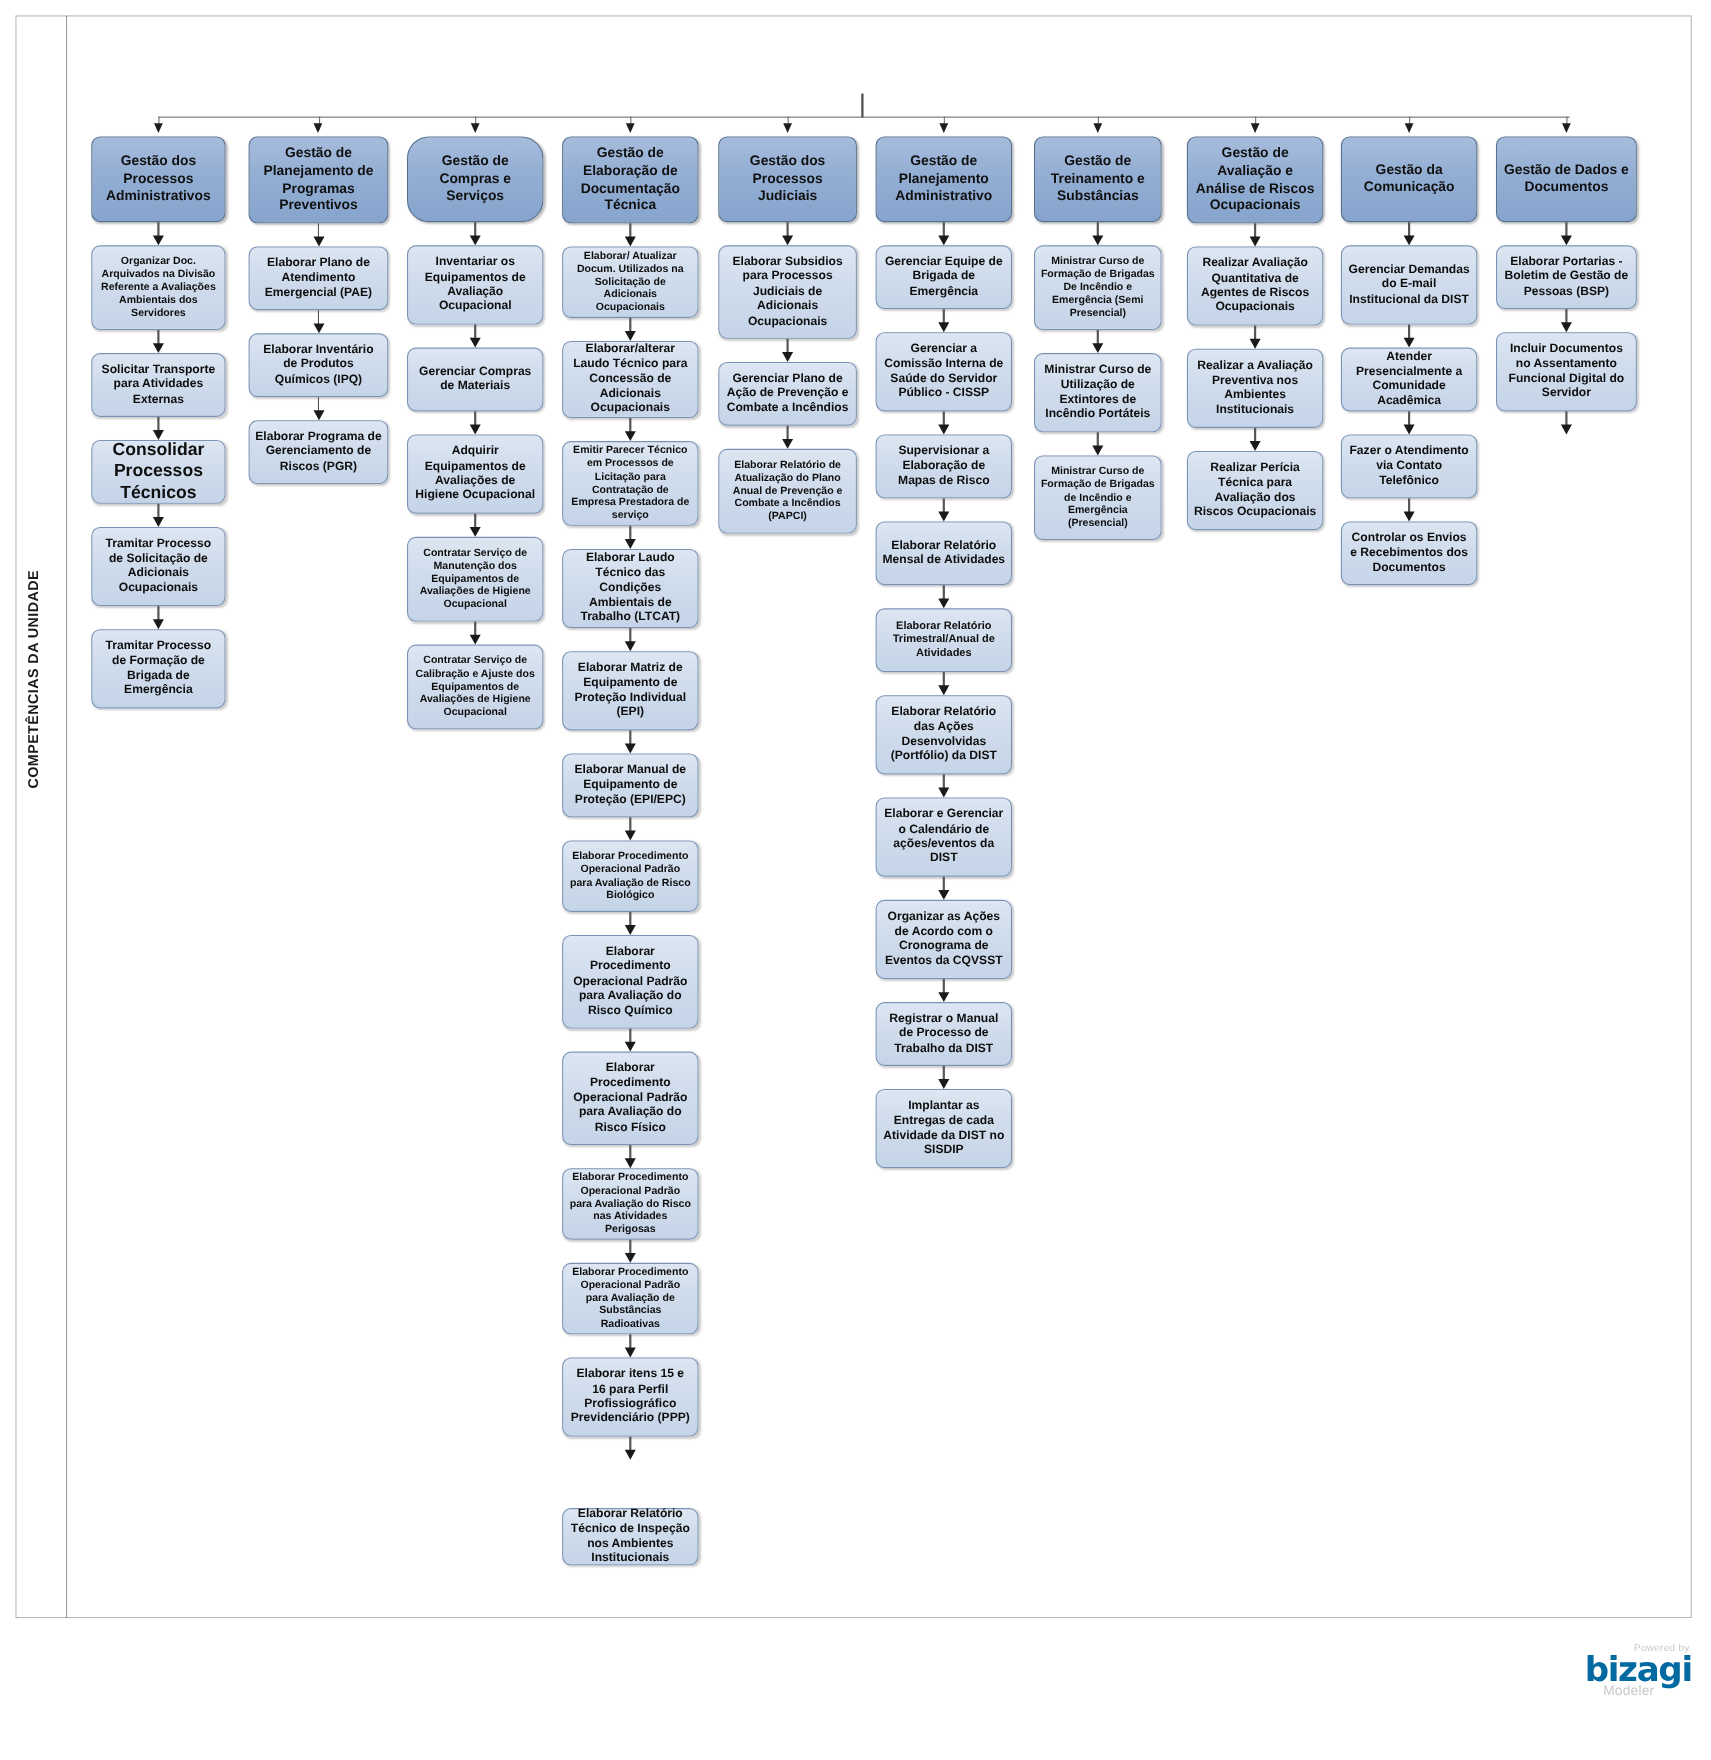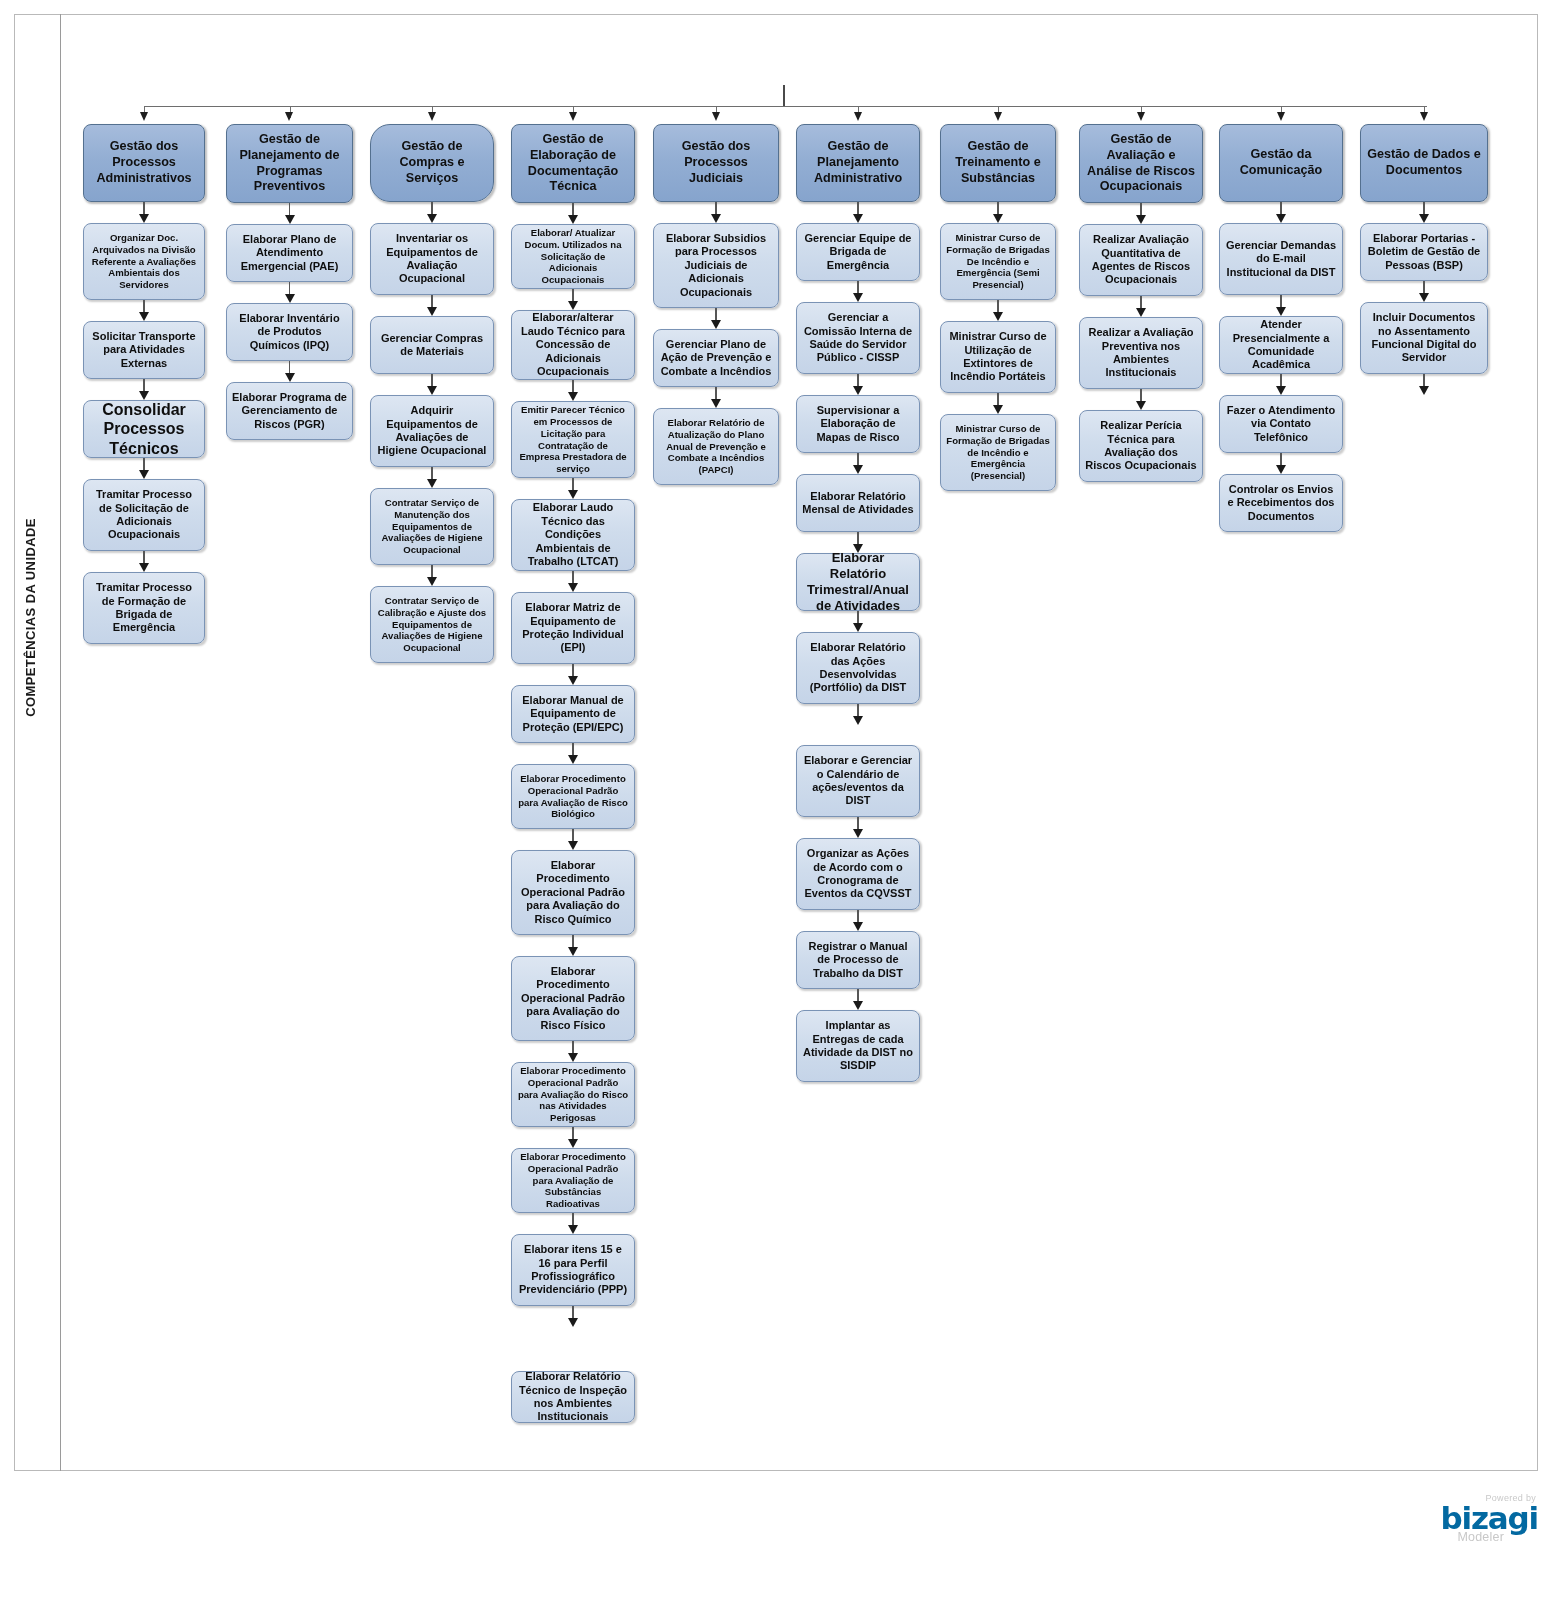--- a/index.html
+++ b/index.html
@@ -416,31 +416,31 @@
         <div class="act-box" style="font-size: 11px; height: 58px;">Supervisionar a Elaboração de Mapas de Risco</div>
         <div class="arrow-gap" style="height: 21px;">
           <div class="shaft" style="height: 13px;"></div>
           <div class="head" style="top: 12px;"></div>
         </div>
         <div class="act-box" style="font-size: 11px; height: 58px;">Elaborar Relatório Mensal de Atividades</div>
         <div class="arrow-gap" style="height: 21px;">
           <div class="shaft" style="height: 13px;"></div>
           <div class="head" style="top: 12px;"></div>
         </div>
-        <div class="act-box" style="font-size: 13px; height: 58px;">Elaborar Relatório Trimestral/Anual de Atividades</div>
+        <div class="act-box" style="font-size: 10px; height: 58px;">Elaborar Relatório Trimestral/Anual de Atividades</div>
         <div class="arrow-gap" style="height: 21px;">
           <div class="shaft" style="height: 13px;"></div>
           <div class="head" style="top: 12px;"></div>
         </div>
         <div class="act-box" style="font-size: 11px; height: 72px;">Elaborar Relatório das Ações Desenvolvidas (Portfólio) da DIST</div>
         <div class="arrow-gap" style="height: 21px;">
           <div class="shaft" style="height: 13px;"></div>
           <div class="head" style="top: 12px;"></div>
         </div>
-        <div class="act-box" style="font-size: 11px; height: 72px; margin-top: 20px;">Elaborar e Gerenciar o Calendário de ações/eventos da DIST</div>
+        <div class="act-box" style="font-size: 11px; height: 72px;">Elaborar e Gerenciar o Calendário de ações/eventos da DIST</div>
         <div class="arrow-gap" style="height: 21px;">
           <div class="shaft" style="height: 13px;"></div>
           <div class="head" style="top: 12px;"></div>
         </div>
         <div class="act-box" style="font-size: 11px; height: 72px;">Organizar as Ações de Acordo com o Cronograma de Eventos da CQVSST</div>
         <div class="arrow-gap" style="height: 21px;">
           <div class="shaft" style="height: 13px;"></div>
           <div class="head" style="top: 12px;"></div>
         </div>
         <div class="act-box" style="font-size: 11px; height: 58px;">Registrar o Manual de Processo de Trabalho da DIST</div>

